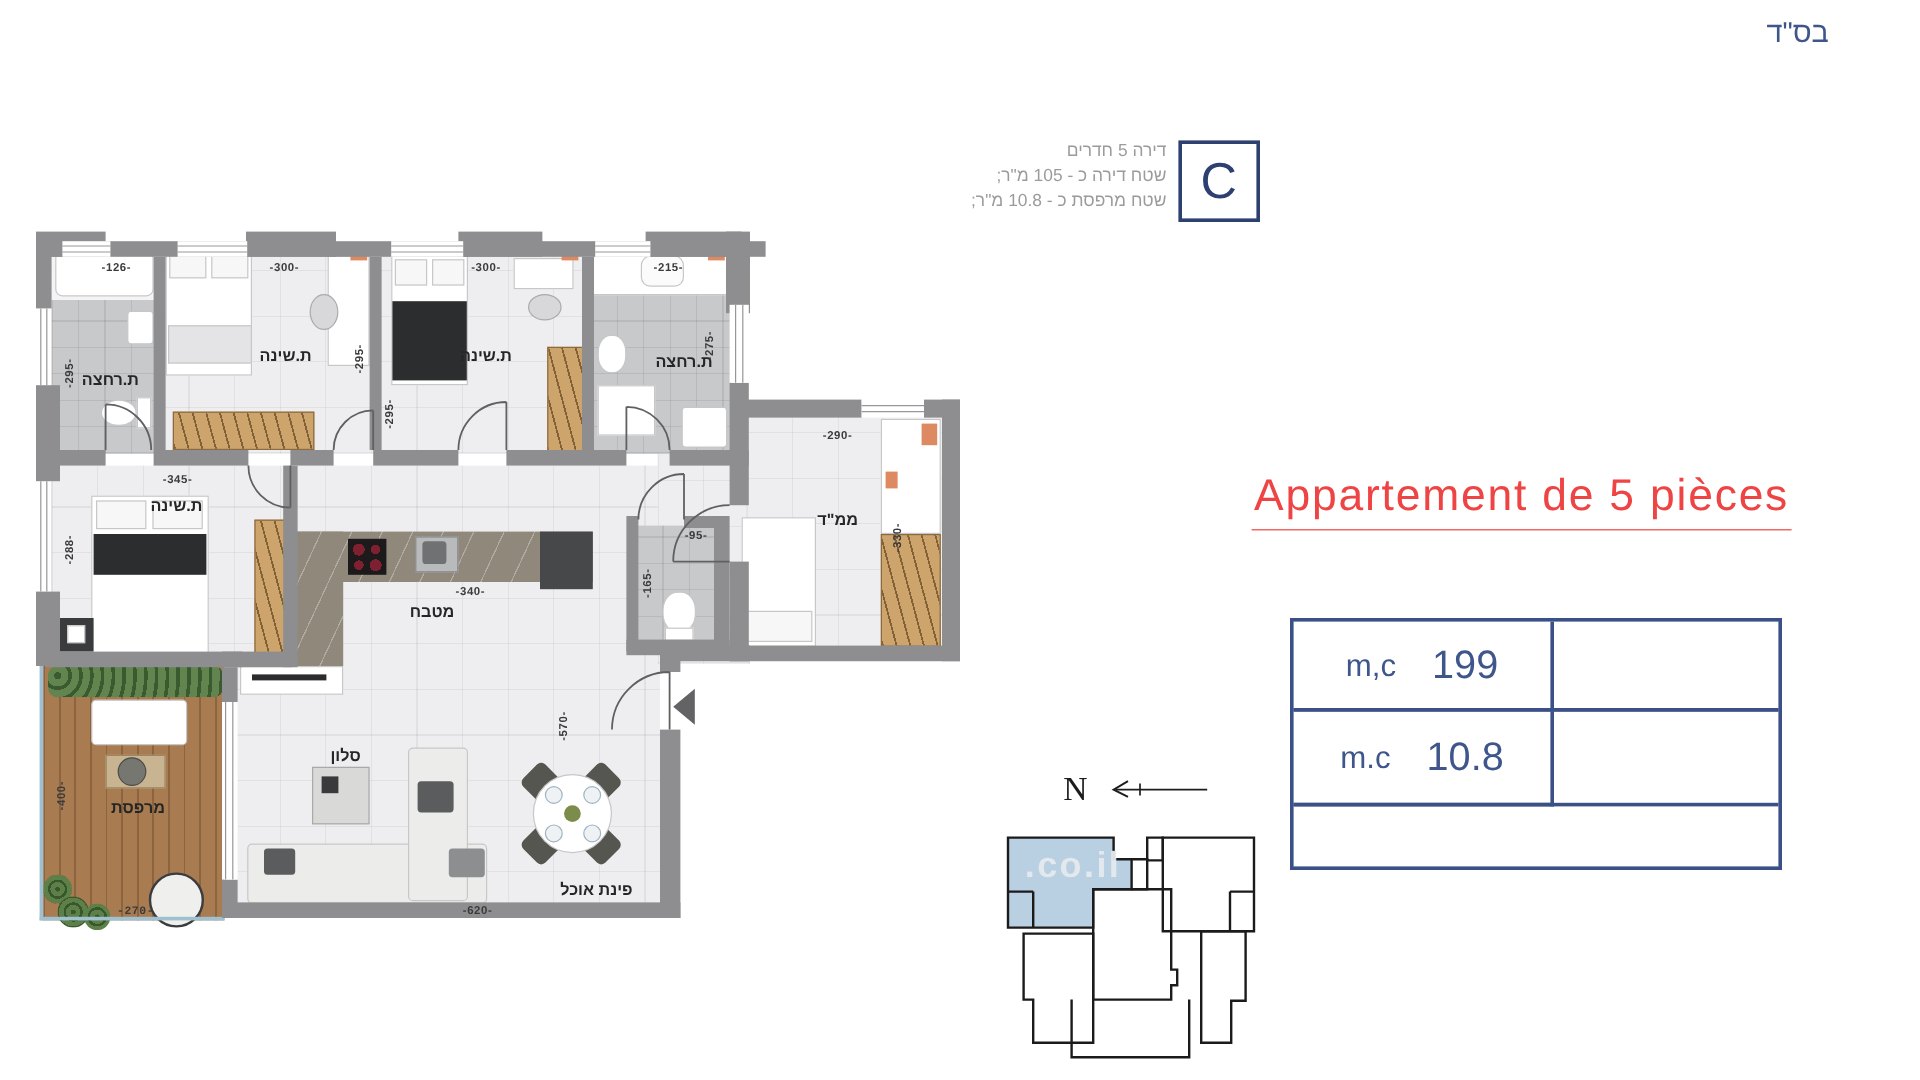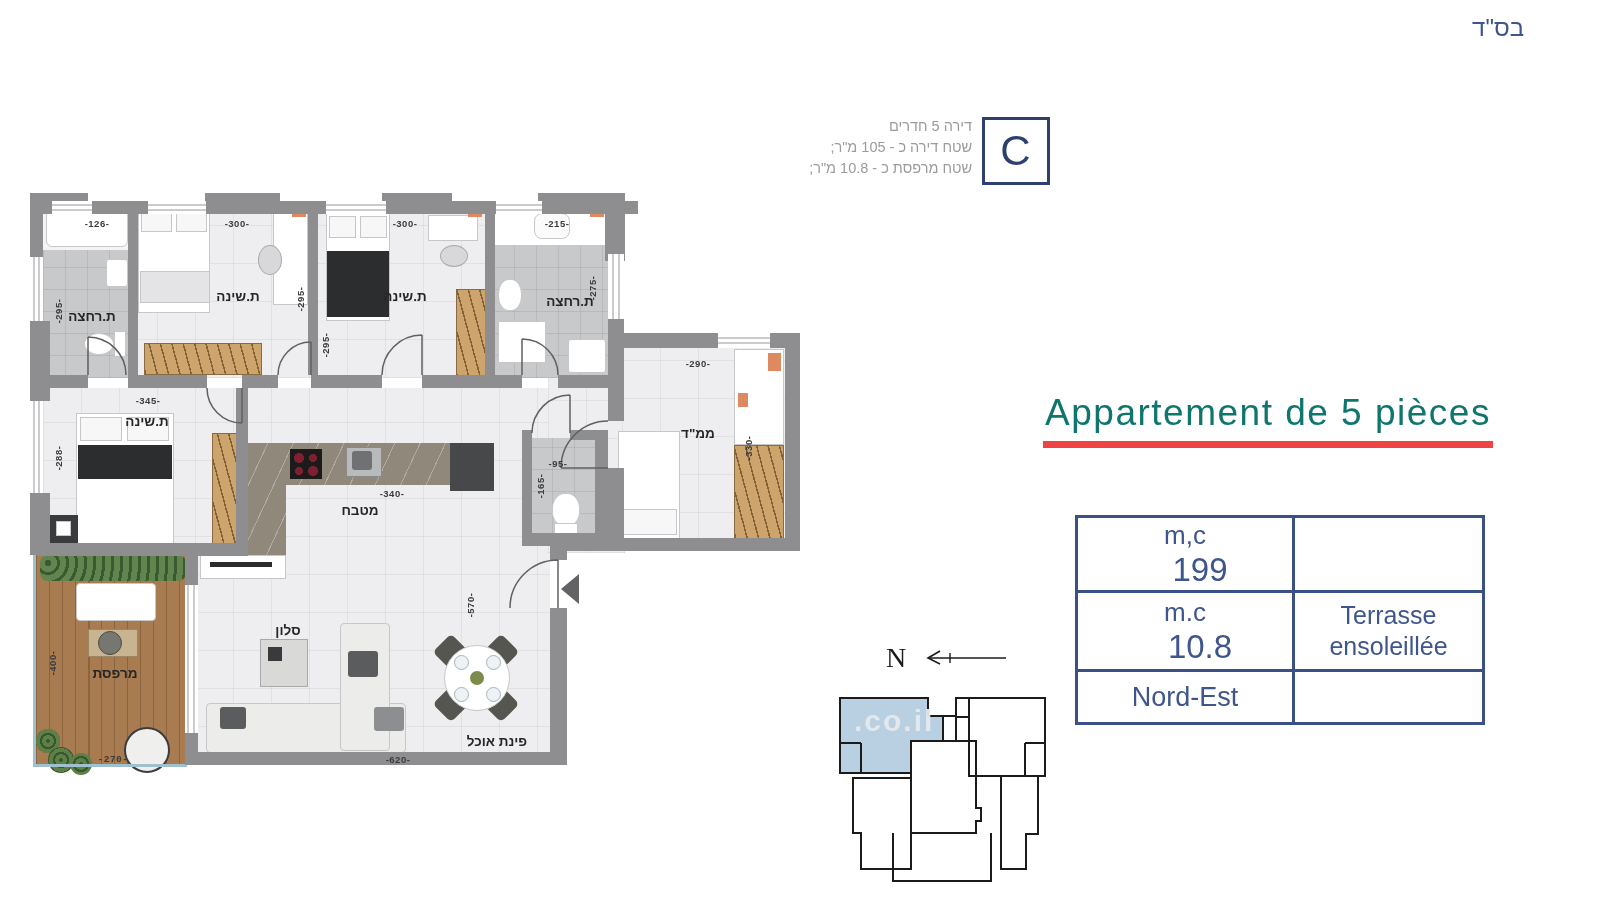--- a/index.html
+++ b/index.html
@@ -5,25 +5,25 @@
   html,body{margin:0;padding:0;background:#ffffff;width:1600px;height:900px;overflow:hidden;
     font-family:"Liberation Sans","DejaVu Sans",sans-serif;}
   .abs{position:absolute;}
   
   #bsd{top:14px;right:76px;font-size:24px;color:#3f568c;}
   #hdr-info{top:116px;right:628px;text-align:right;direction:rtl;color:#9b9b9b;font-size:14.5px;line-height:21px;}
   #unit-box{left:982px;top:117px;width:62px;height:62px;border:3px solid #2e4070;display:flex;align-items:center;justify-content:center;}
   #unit-box span{font-size:42px;color:#2e4070;letter-spacing:1px;}
   
   #title{left:1012px;top:392px;width:512px;text-align:center;}
-  #title span{font-size:37px;letter-spacing:1.5px;color:#0f766e;border-bottom:7px solid #ef4444;padding:0 2px 8px 2px;white-space:nowrap;}
+  #title span{font-size:37px;letter-spacing:1.5px;color:#ef4444;border-bottom:1px solid #ef4444;padding:0 2px 8px 2px;white-space:nowrap;}
   
   #spec{left:1075px;top:515px;width:404px;border:3px solid #3a5086;color:#3f568c;}
   #spec .row{display:flex;}
-  #spec .cell{display:flex;align-items:center;justify-content:center;text-align:center;flex-direction:column;}
+  #spec .cell{display:flex;align-items:center;justify-content:center;text-align:center;}
   #spec .c1{width:214px;border-right:3px solid #3a5086;}
   #spec .c2{width:187px;}
   #spec .r1{height:72px;border-bottom:3px solid #3a5086;}
   #spec .r2{height:76px;border-bottom:3px solid #3a5086;}
   #spec .r3{height:50px;}
   .tlabel{font-size:26px;}
   .tvalue{font-size:33px;margin-left:30px;}
   .tright{font-size:25px;line-height:1.25;width:150px;}
   .tdir{font-size:27px;}
   
@@ -83,28 +83,22 @@
     </div>
     <div class="cell c2 r1">
       <span class="tright"></span>
     </div>
   </div>
   <div class="row r2">
     <div class="cell c1 r2">
       <span class="tlabel">m.c</span>
       <span class="tvalue">10.8</span>
     </div>
-    <div class="cell c2 r2">
-      <span class="tright">Terrasse ensoleillée</span>
-    </div>
   </div>
   <div class="row r3">
-    <div class="cell c1 r3">
-      <span class="tdir">Nord-Est</span>
-    </div>
   </div>
 </div>
 
 <svg class="abs" id="compass" width="135" height="40">
   <text x="8" y="29" font-size="28" font-family="Liberation Serif, DejaVu Serif, serif" fill="#1c1c1c">N</text>
   <path d="M52 20 H128" stroke="#1c1c1c" stroke-width="1.6" fill="none"></path>
   <path d="M62 13 L50 20 L62 26" stroke="#1c1c1c" stroke-width="1.6" fill="none"></path>
   <path d="M72 15 V25" stroke="#1c1c1c" stroke-width="1.4" fill="none"></path>
 </svg>
 
@@ -320,19 +314,19 @@
   <div class="dim v" style="left:270px;top:106px;">-295-</div>
   <div class="dim" style="left:375px;top:30px;">-300-</div>
   <div class="dim v" style="left:295px;top:152px;">-295-</div>
   <div class="dim" style="left:527px;top:30px;">-215-</div>
   <div class="dim v" style="left:562px;top:95px;">-275-</div>
   <div class="dim" style="left:668px;top:170px;">-290-</div>
   <div class="dim v" style="left:718px;top:255px;">-330-</div>
   <div class="dim" style="left:118px;top:207px;">-345-</div>
   <div class="dim v" style="left:28px;top:265px;">-288-</div>
   <div class="dim" style="left:362px;top:300px;">-340-</div>
-  <div class="dim" style="left:528px;top:254px;margin-top:16px;">-95-</div>
+  <div class="dim" style="left:550px;top:254px;">-95-</div>
   <div class="dim v" style="left:510px;top:293px;">-165-</div>
   <div class="dim v" style="left:22px;top:470px;">-400-</div>
   <div class="dim" style="left:83px;top:566px;font-family:Liberation Mono, monospace;">-270-</div>
   <div class="dim" style="left:368px;top:566px;">-620-</div>
   <div class="dim v" style="left:440px;top:412px;">-570-</div>
 </div>
 
 </body></html>

